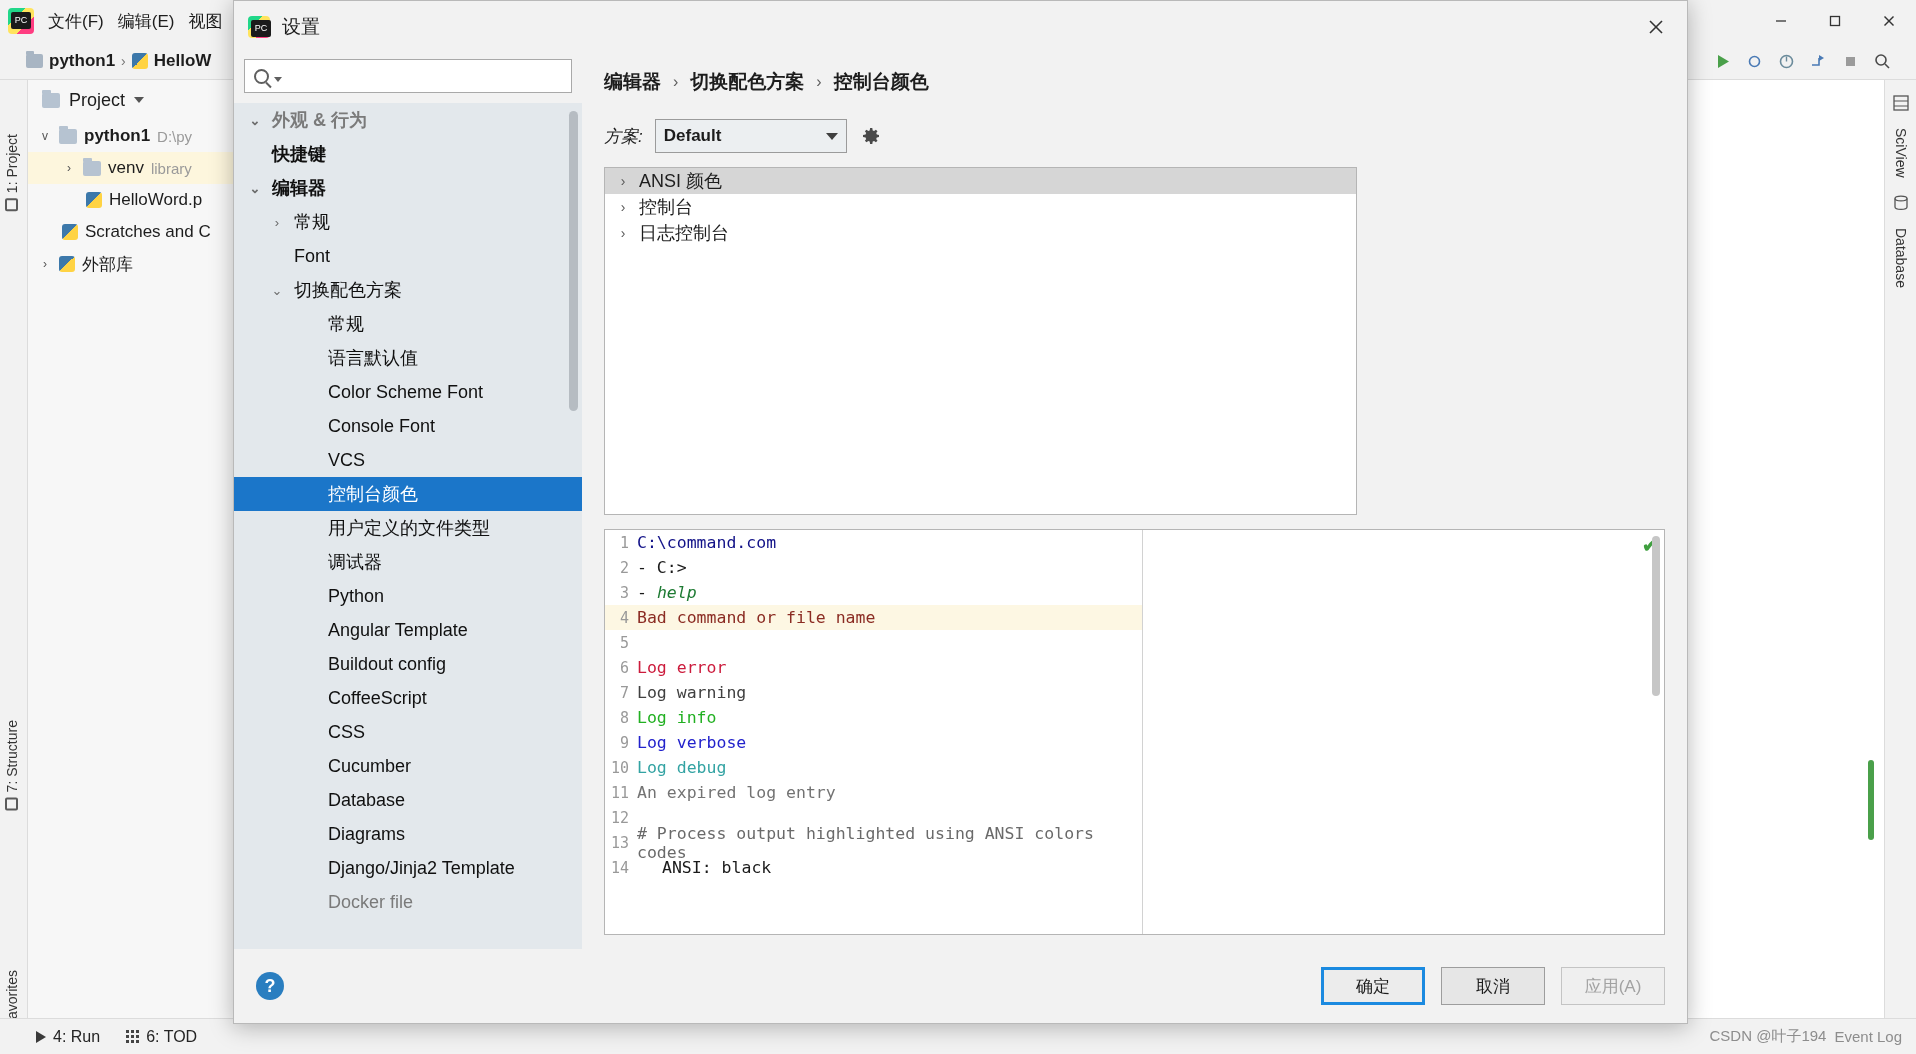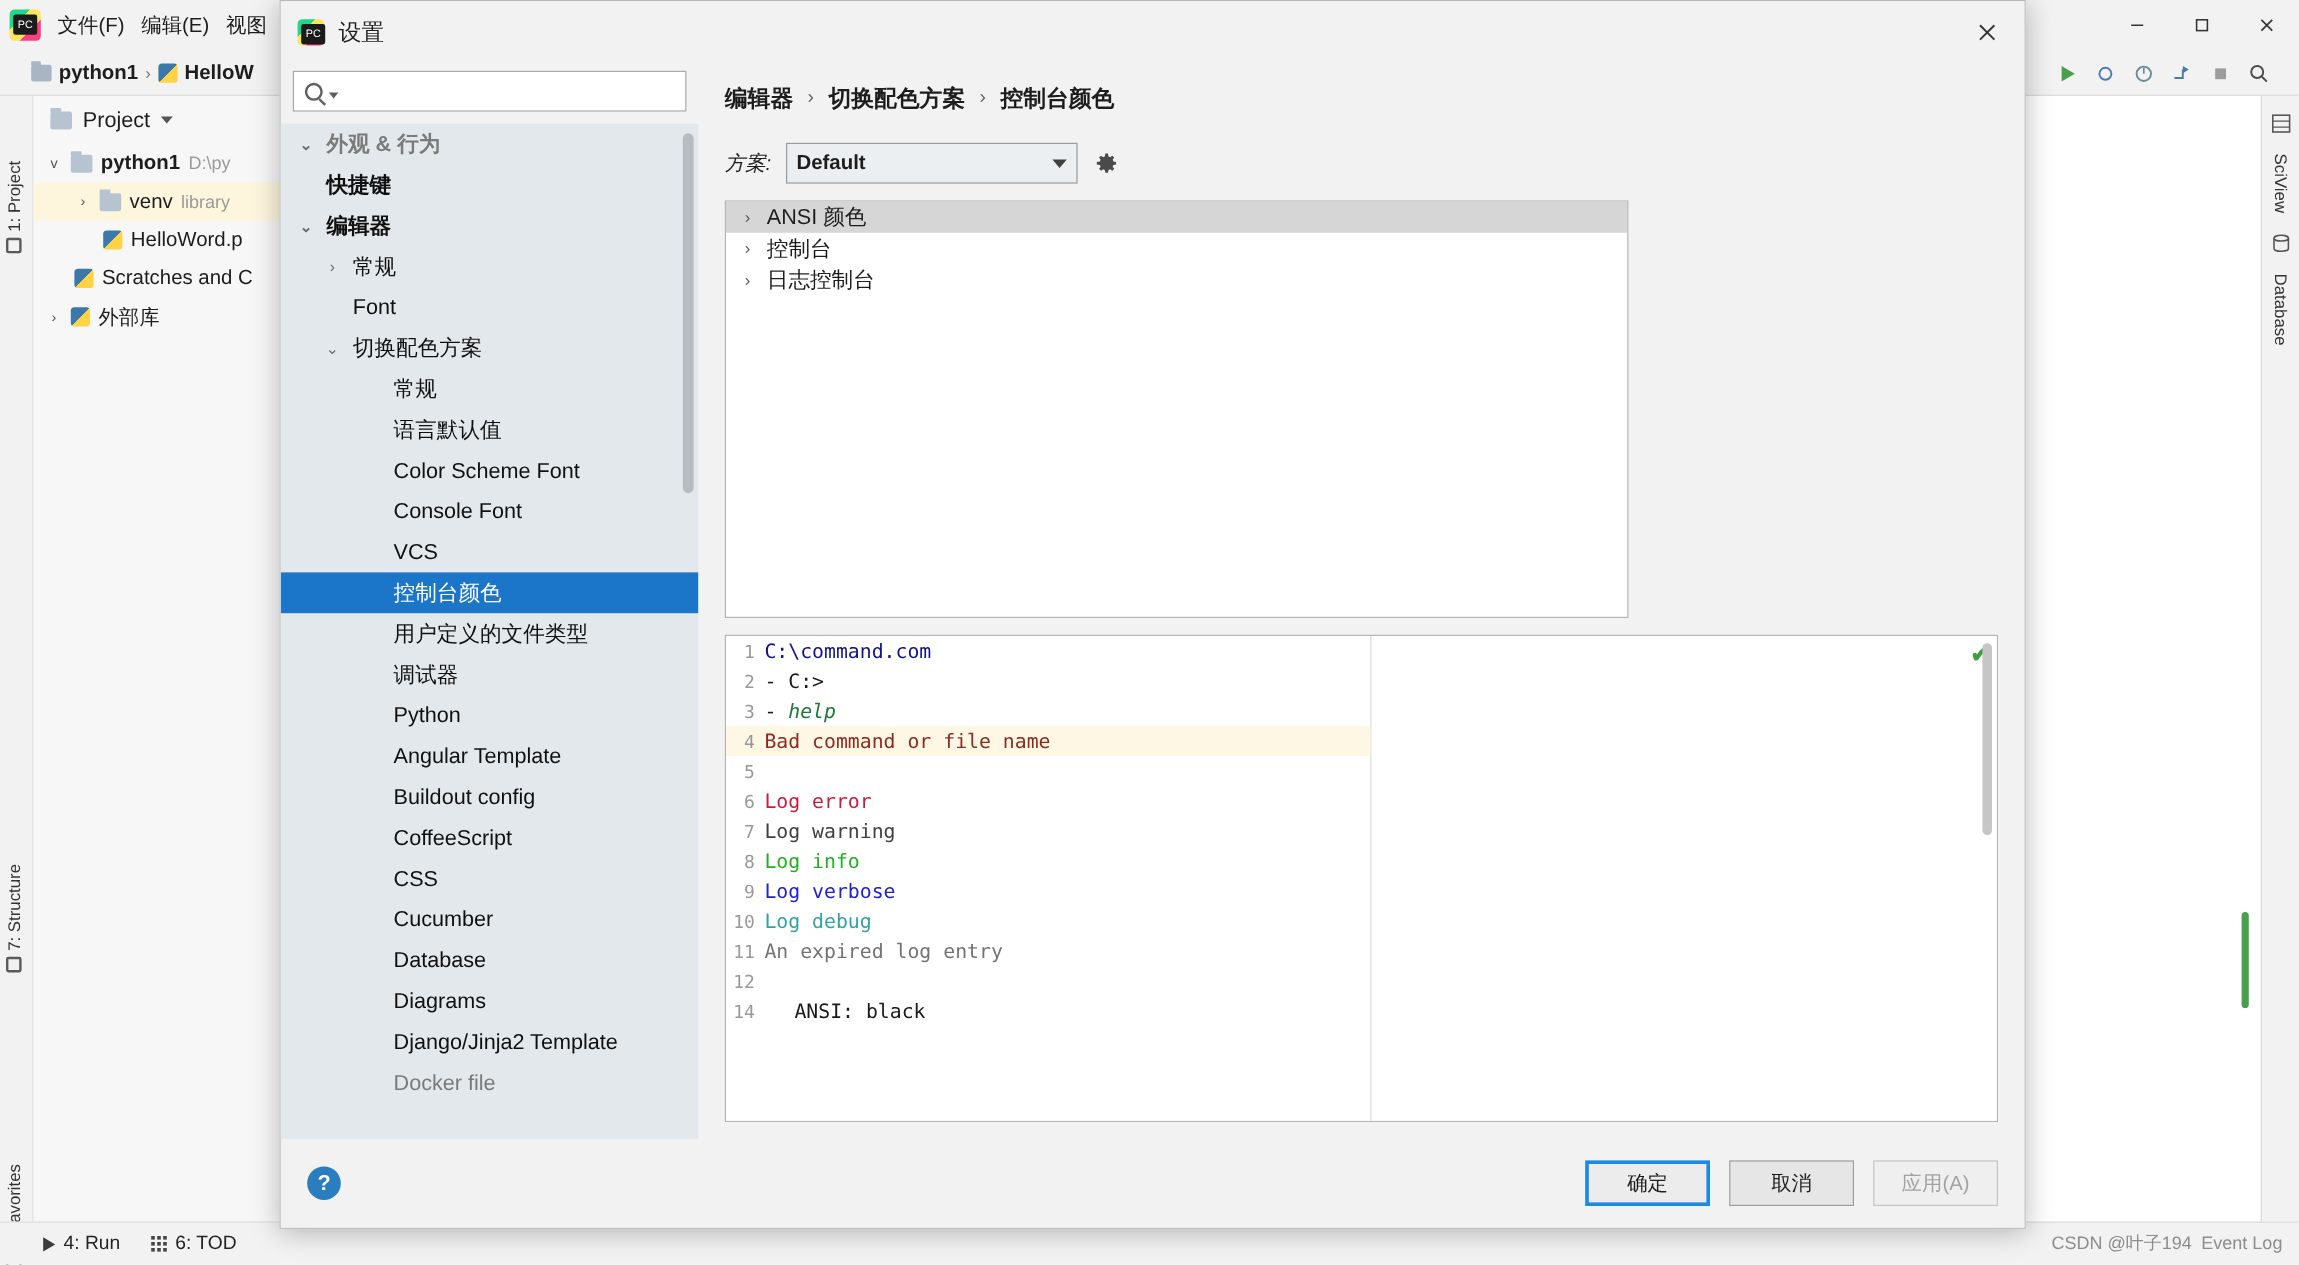--- a/index.html
+++ b/index.html
@@ -159,21 +159,21 @@
   }
 
   
   .dlg-right { flex:1; background:#f2f2f2; display:flex; flex-direction:column; min-width:0; padding:0 22px; }
   .crumbs { height:58px; display:flex; align-items:center; gap:12px; font-size:19px; font-weight:bold; flex:none; }
   .crumb-sep { color:#5e5e5e; font-weight:normal; font-size:16px; }
 
   .scheme-row { height:50px; display:flex; align-items:center; gap:12px; flex:none; }
   .scheme-label { font-size:17px;font-style:italic; }
   .combo {
-    width:243px; height:34px; background:#eceff1; border:1px solid #9b9b9b;
+    width:192px; height:34px; background:#eceff1; border:1px solid #9b9b9b;
     display:flex; align-items:center; padding:0 8px; font-size:17px; font-weight:bold;
   }
   .combo-caret { margin-left:auto; width:0;height:0;border-left:6px solid transparent;border-right:6px solid transparent;border-top:7px solid #3f3f3f; }
   .gear { width:24px;height:24px; color:#4a4a4a; }
 
   .color-list {
     margin-top:6px; background:#fff; border:1px solid #b5b5b5; height:348px;
     width:calc(100% - 308px); min-width:300px; overflow:hidden; flex:none;
   }
   .cl-row { height:26px; display:flex; align-items:center; gap:4px; font-size:18px; padding-left:6px; }
@@ -591,20 +591,24 @@
             </div>
             <div class="pv-line">
               <span class="pv-gutter">11</span>
               <span style="color: #737373;">An expired log entry</span>
             </div>
             <div class="pv-line">
               <span class="pv-gutter">12</span>
               <span style="color: rgb(26, 26, 26);"></span>
             </div>
             <div class="pv-line">
+              <span class="pv-gutter">13</span>
+              <span style="color: rgb(106, 106, 106);"># Process output highlighted using ANSI colors codes</span>
+            </div>
+            <div class="pv-line">
               <span class="pv-gutter">14</span>
               <span style="color: rgb(26, 26, 26); margin-left: 25px;">ANSI: black</span>
             </div>
           </div>
         <div class="pv-right">
           <span class="pv-check">✔</span>
           <div class="pv-vscroll"></div>
         </div>
       </div>
     </div>

